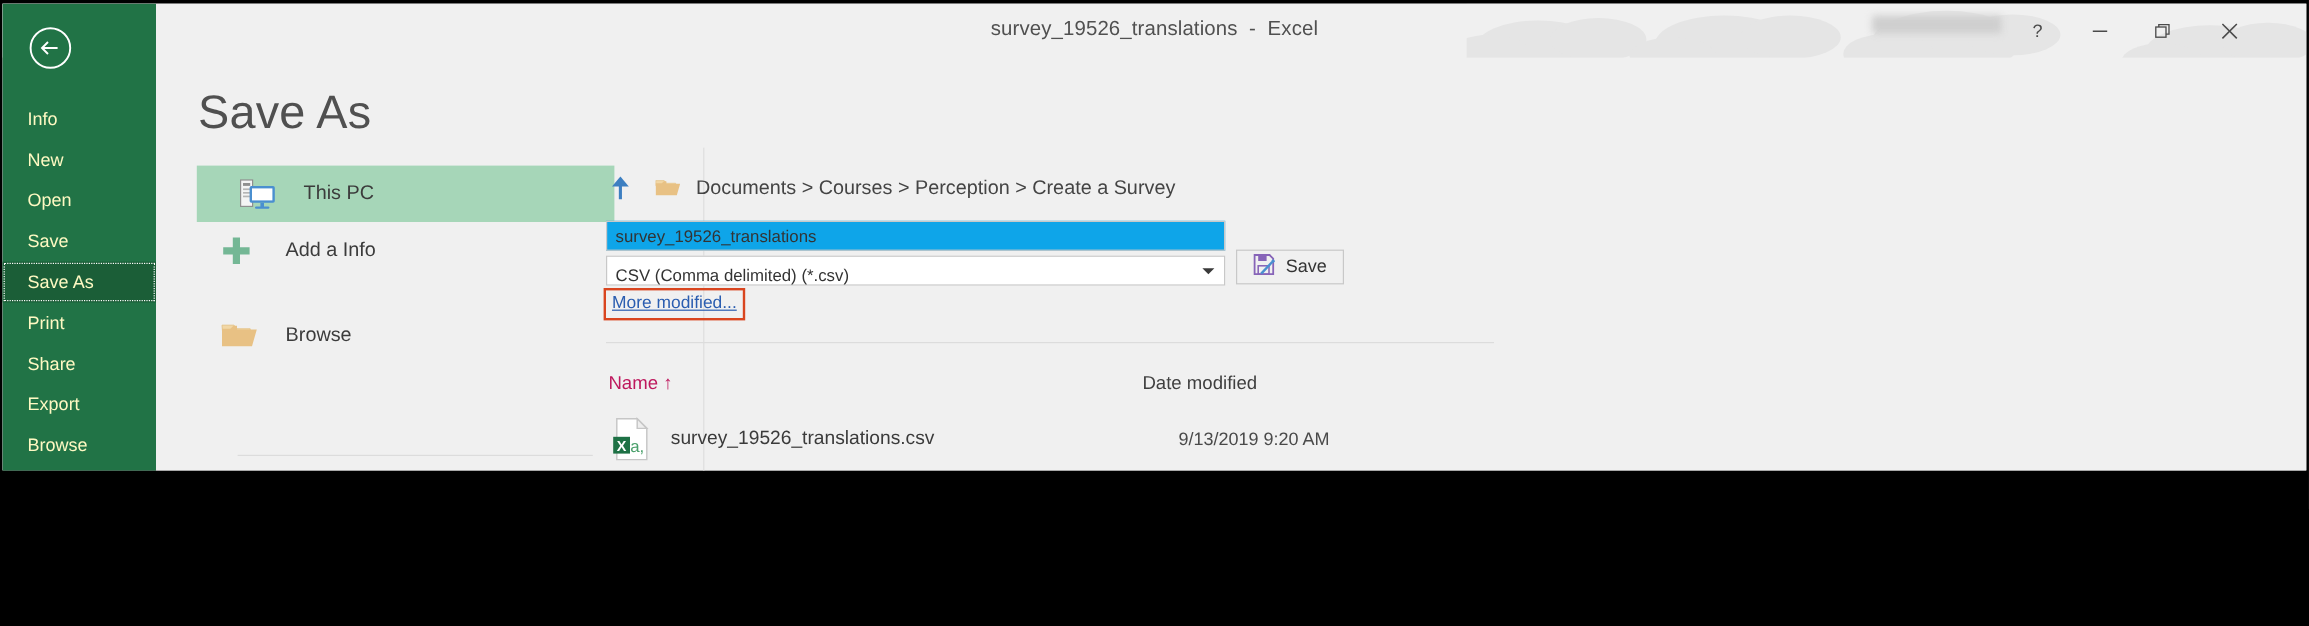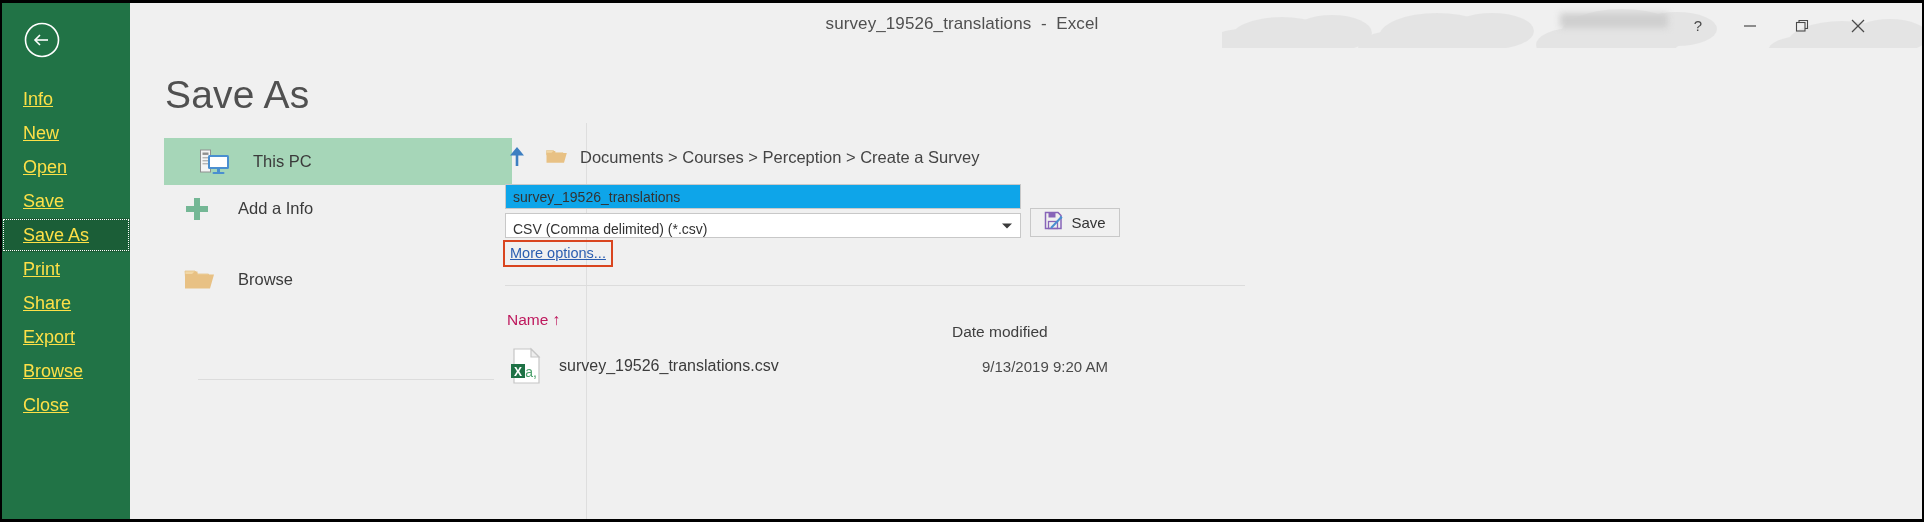--- a/index.html
+++ b/index.html
@@ -5,21 +5,21 @@
   * { box-sizing: border-box; margin: 0; padding: 0; }
   html, body {
     width: 1924px; height: 522px;
     background: #000;
     font-family: "Liberation Sans", sans-serif;
     overflow: hidden;
   }
   #app {
     position: absolute;
     left: 2px; top: 3px;
-    width: 1920px; height: 516px;
+    width: 1920px; height: 389px;
     background: #f0f0f0;
     overflow: hidden;
   }
 
   
   .titlebar {
     position: absolute; left: 0; top: 0;
     width: 1920px; height: 45px;
     background: #f0f0f0;
   }
@@ -65,24 +65,23 @@
   .backbtn {
     position: absolute; left: 21px; top: 18px;
     width: 38px; height: 38px;
   }
   .rail-list { position: absolute; left: 0; top: 79px; width: 128px; }
   .rail-item {
     position: relative;
     height: 34px;
     display: flex; align-items: center;
     padding-left: 21px;
-    color: #fde047;
-    font-size: 18px;
+    color: #fef9c3;
+    font-size: 15px;
     margin-bottom: 0;
-    text-decoration: underline;
   }
   .rail-item .lbl { white-space: nowrap; }
   .rail-item.selected {
     background: #1b5e37;
     outline: 1px dotted #ffffff;
     outline-offset: -2px;
   }
 
   
   .backstage {
@@ -191,21 +190,21 @@
 
   .list-head {
     position: absolute; left: 0; top: 203px;
     width: 740px; height: 24px;
   }
   .col-name {
     position: absolute; left: 2px; top: 0;
     font-size: 15.5px; color: #be185d; white-space: nowrap;
   }
   .col-date {
-    position: absolute; left: 447px; top: 12px;
+    position: absolute; left: 447px; top: 0;
     font-size: 15.5px; color: #3f3f3f; white-space: nowrap;
   }
 
   .filerow {
     position: absolute; left: 0; top: 237px;
     width: 740px; height: 42px;
     display: flex; align-items: center;
   }
   .filerow .ficon { width: 40px; height: 40px; flex: 0 0 40px; margin-left: 2px; }
   .filerow .fname {
@@ -382,21 +381,21 @@
       </div>
 
       <input class="fname-input" type="text" value="survey_19526_translations" placeholder="Enter file name" style="">
 
       <div class="ftype-select">
         <span>CSV (Comma delimited) (*.csv)</span>
         <span class="ftype-caret"></span>
       </div>
 
       <div class="more-options-wrap">
-        <span class="more-options">More options...</span>
+        <span class="more-options">More modified...</span>
       </div>
 
       <div class="savebtn">
         <span>
           <svg width="19" height="19" viewBox="0 0 19 19">
             <path d="M1.5,1.5 h12.5 l3,3 v13 h-15.5 z" fill="none" stroke="#8764b8" stroke-width="1.5"></path>
             <rect x="4.5" y="1.5" width="7" height="5" fill="#8764b8"></rect>
             <rect x="4.5" y="10.5" width="9" height="7" fill="none" stroke="#8764b8" stroke-width="1.3"></rect>
             <line x1="7" y1="17" x2="17.5" y2="6" stroke="#4a8fd0" stroke-width="2"></line>
             <polygon points="17,5 18.5,6.5 17.5,8 15.5,6" fill="#4a8fd0"></polygon>

